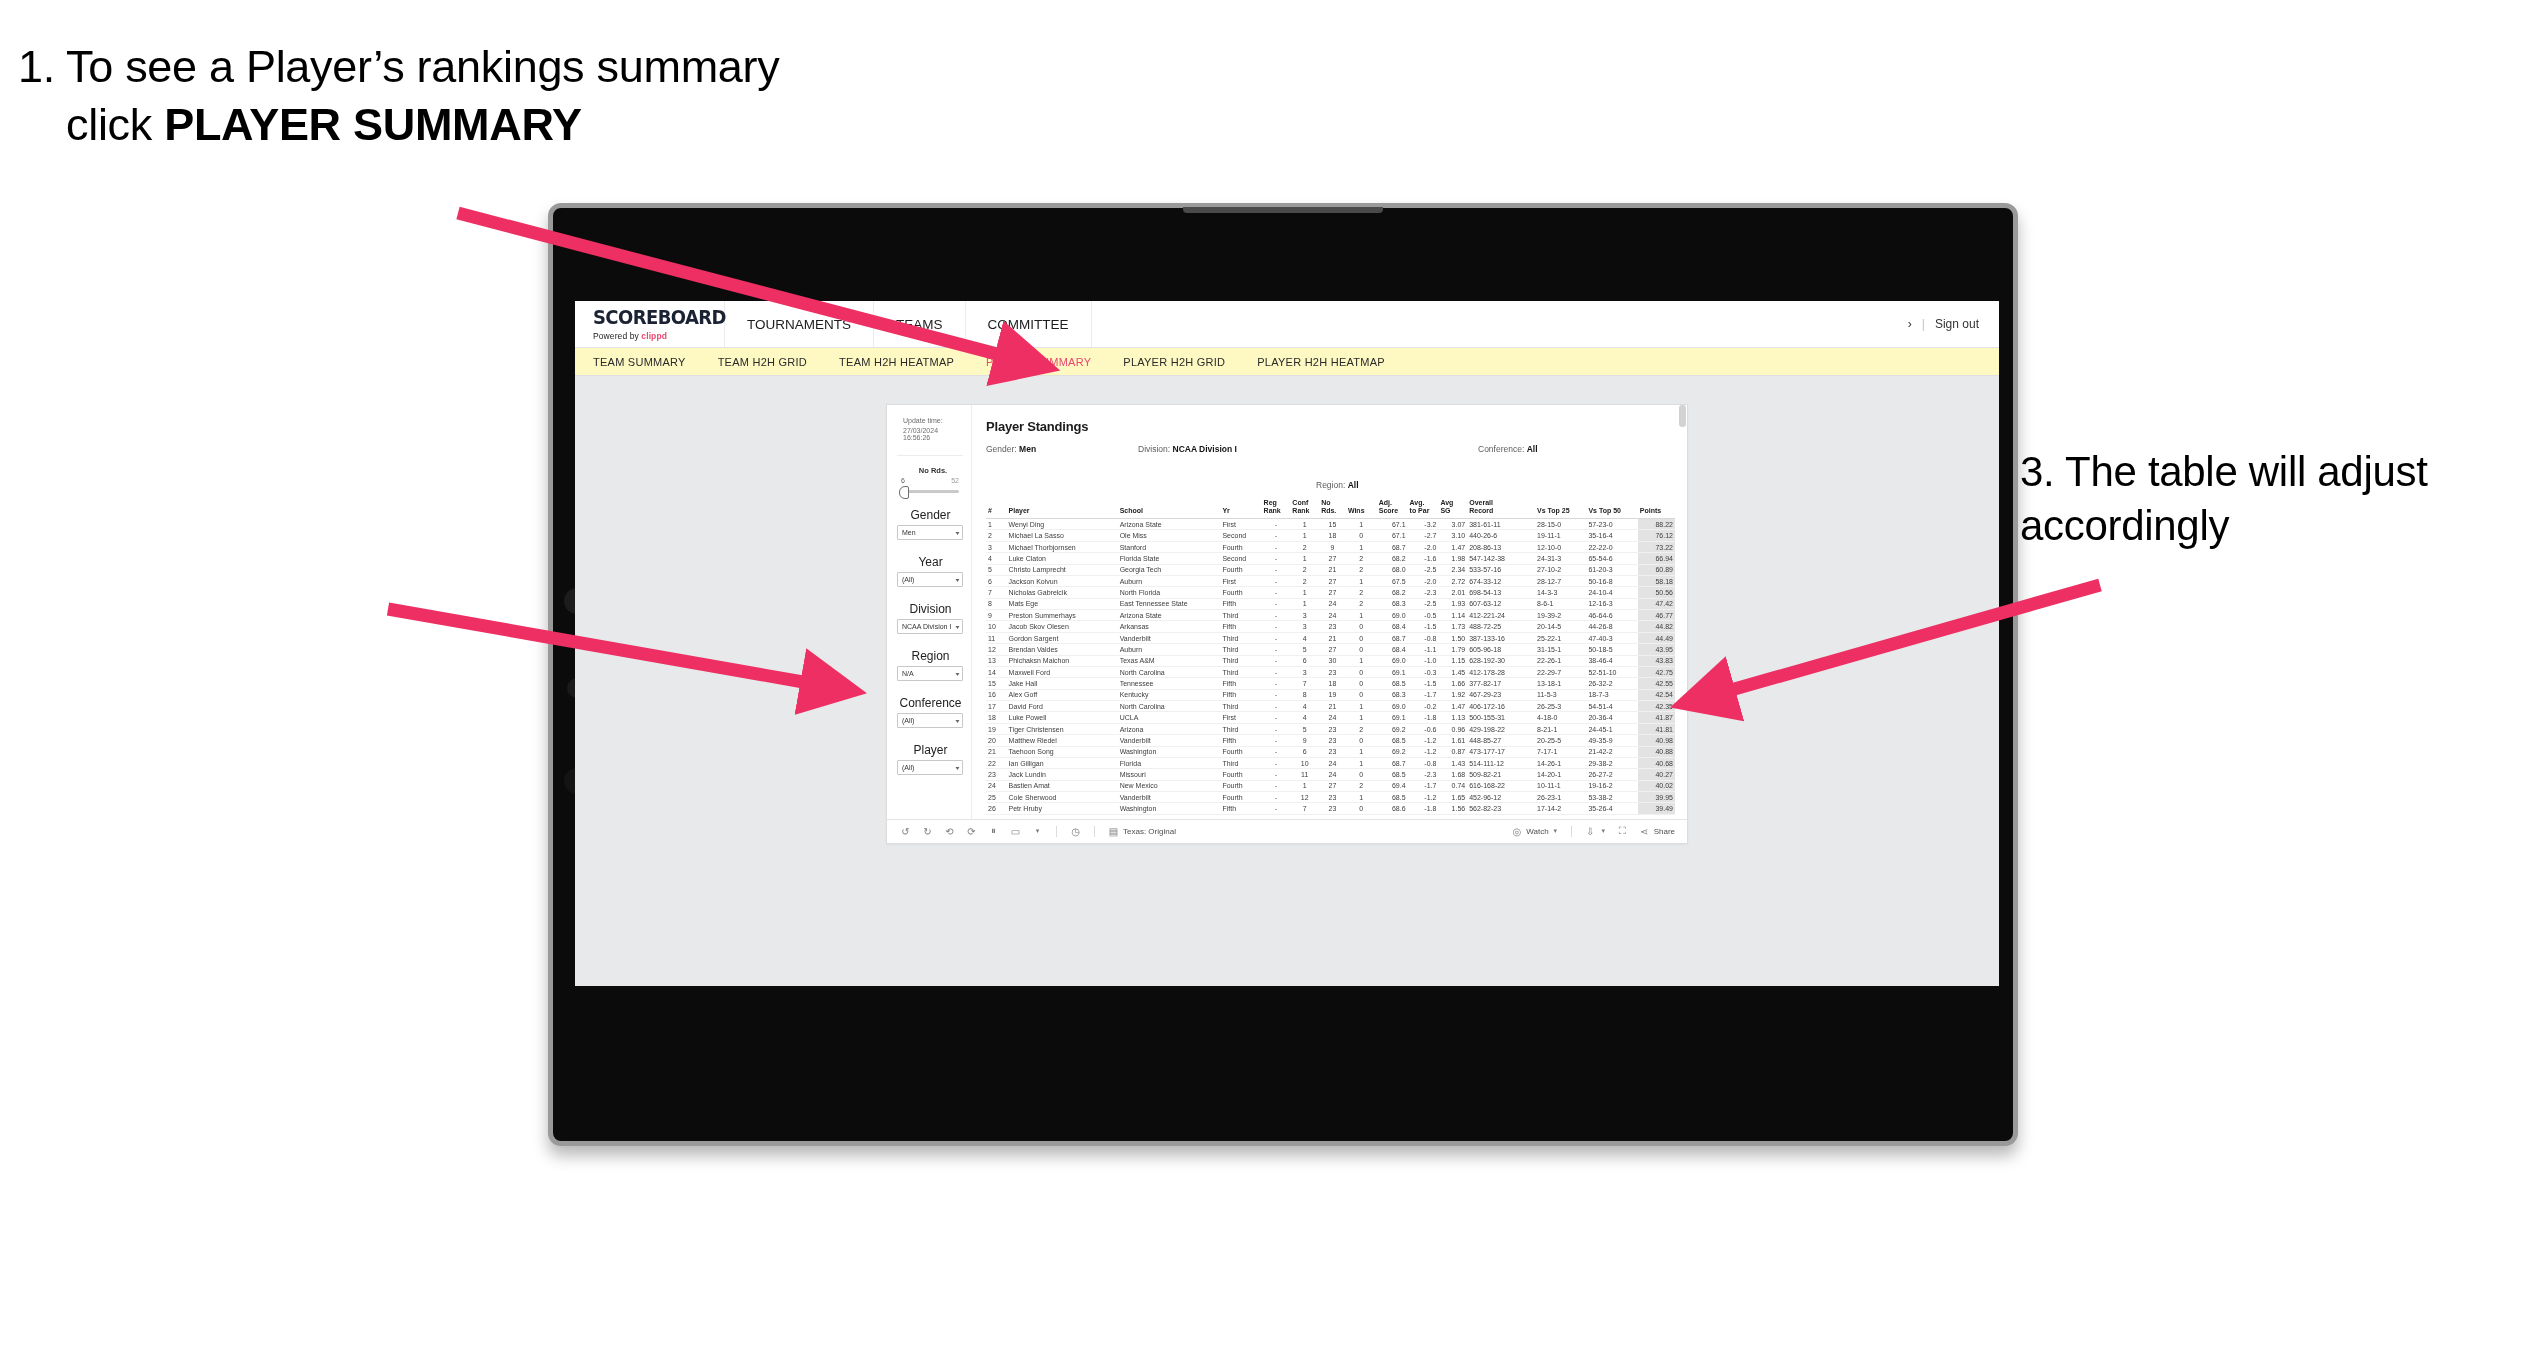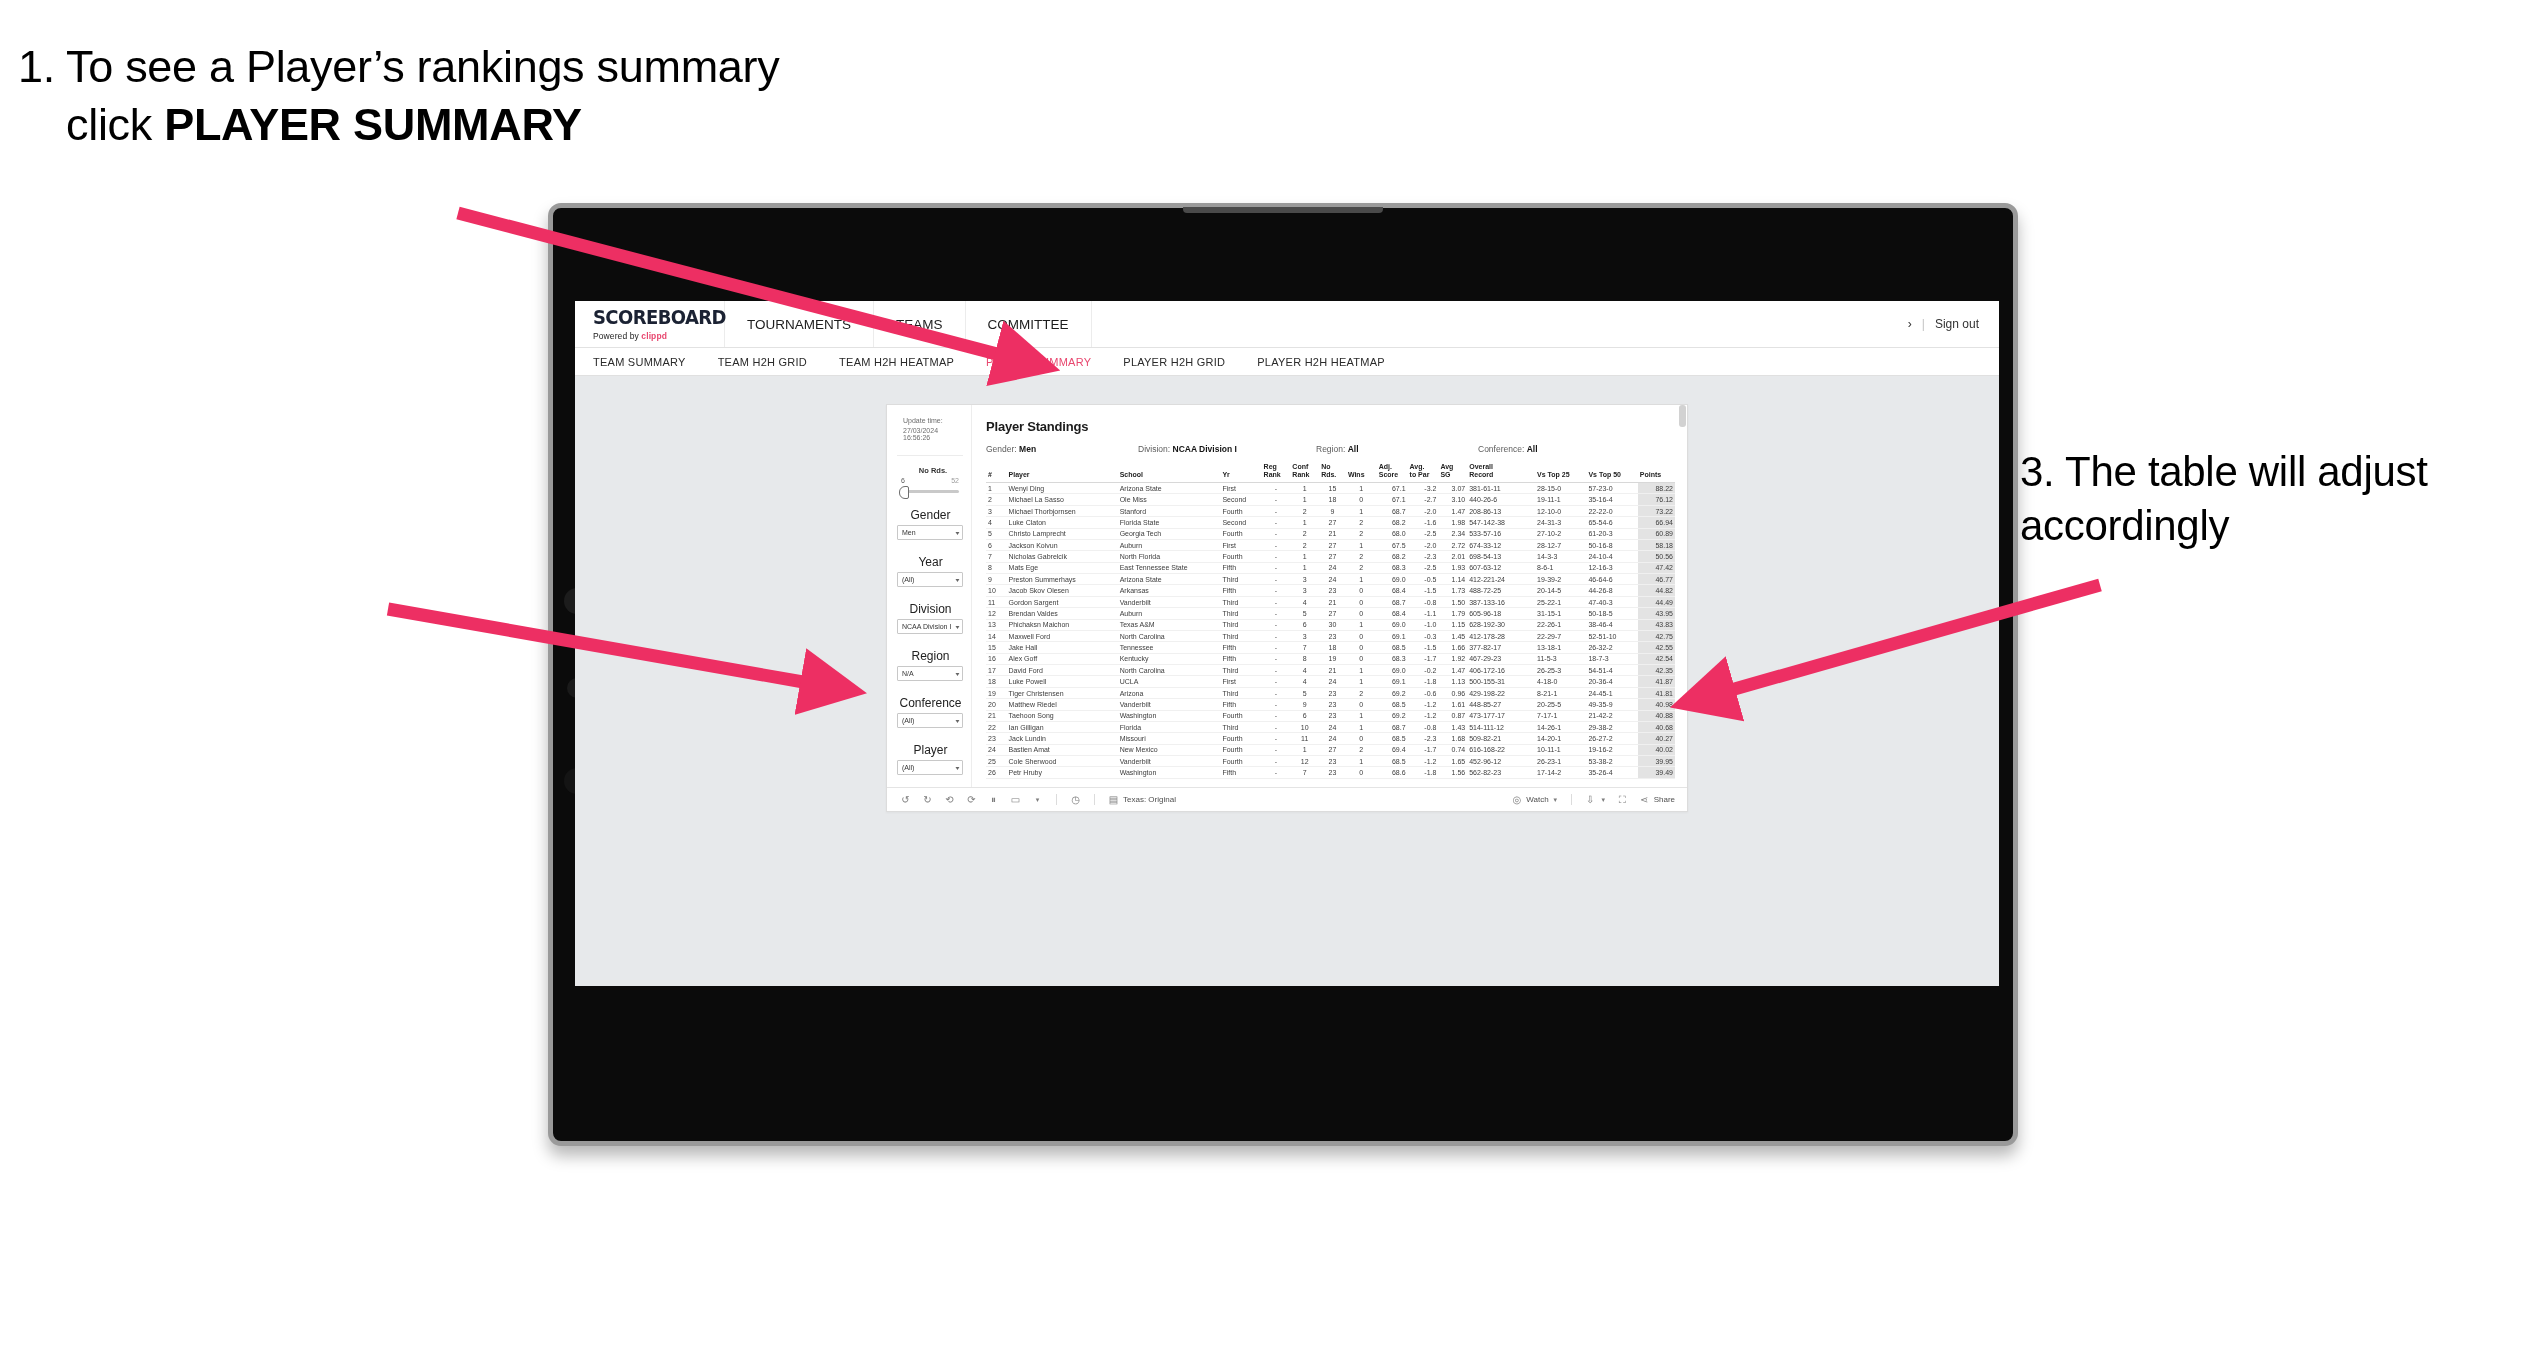--- a/index.html
+++ b/index.html
@@ -78,21 +78,21 @@
     font-size:13.5px;color:#1d1d1d;border-right:1px solid #ececec;white-space:nowrap;
   }
   .navtab:first-child{border-left:none;}
   .appbar-right{
     margin-left:auto;display:flex;align-items:center;gap:10px;padding-right:20px;
     font-size:12px;color:#333;
   }
   .appbar-right .sep{color:#c4c4c4;}
 
   .subnav{
-    height:28px;background:#ffffff;display:flex;align-items:center;
+    height:28px;background:#fef9c3;display:flex;align-items:center;
     border-bottom:1px solid #e0e0e0;padding-left:18px;box-sizing:border-box;
   }
   .subtab{
     font-size:11px;color:#2a2a2a;letter-spacing:.25px;margin-right:32px;white-space:nowrap;
     height:100%;display:flex;align-items:center;
   }
   .subtab.active{color:#e8476f;}
 
   
   .vizwrap{padding:28px 0 0 0;display:flex;justify-content:center;}
@@ -125,21 +125,21 @@
     padding:0 3px 0 4px;font-size:7px;color:#333;
   }
   .fselect .caret{font-size:6px;color:#666;transform:scaleX(1.3);}
 
   .tablearea{flex:1;padding:14px 12px 4px 14px;box-sizing:border-box;overflow:hidden;}
   .vtitle{font-size:13px;font-weight:700;color:#1b1b1b;margin:0 0 10px 0;letter-spacing:-.2px;}
   .metaline{display:flex;font-size:8.5px;color:#5d5d5d;margin-bottom:9px;}
   .metaline .m{width:152px;}
   .metaline .m b{color:#141414;font-weight:700;}
   .metaline .m:nth-child(2){width:178px;}
-  .metaline .m:nth-child(3){width:162px;}
+  .metaline .m:nth-child(3){width:162px;margin-top:36px;}
 
   table.stand{border-collapse:collapse;width:100%;table-layout:fixed;}
   table.stand th{
     font-size:7px;color:#222;font-weight:700;text-align:left;
     padding:0 2px 3px 2px;vertical-align:bottom;line-height:1.15;
     border-bottom:1px solid #d8d8d8;
   }
   table.stand td{
     font-size:7px;color:#3c3c3c;padding:1.7px 2px;
     border-bottom:1px solid #f0f0f0;white-space:nowrap;overflow:hidden;

